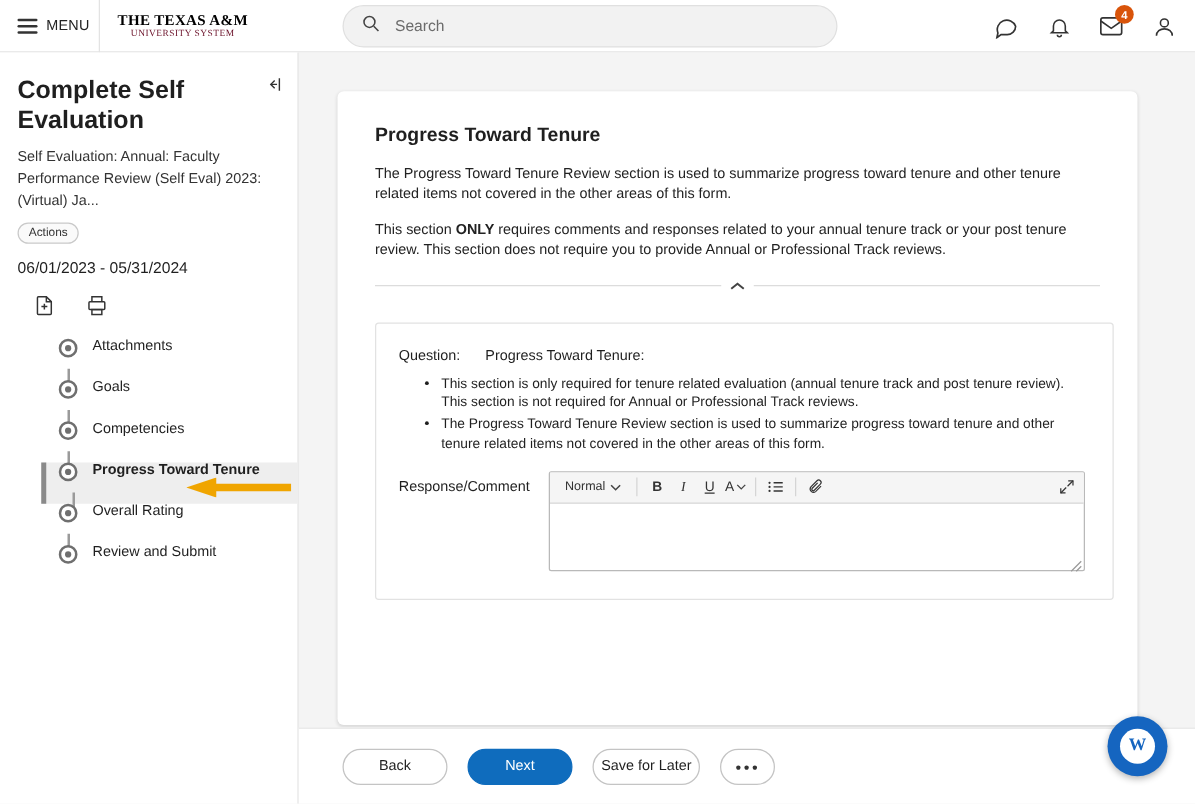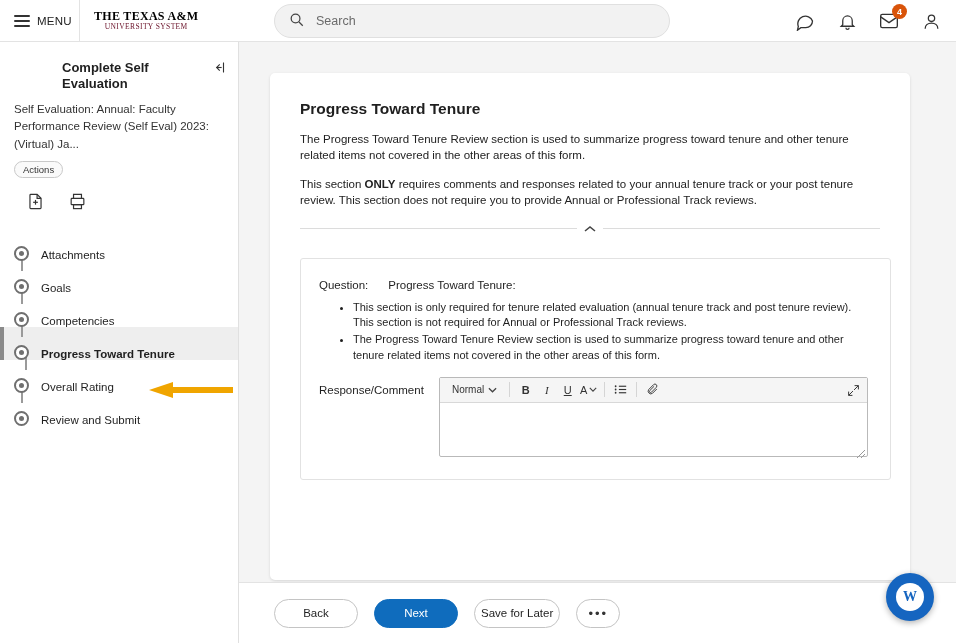--- a/index.html
+++ b/index.html
@@ -49,39 +49,39 @@
     background: #d9540a; color: #fff; font-size: 9px; border-radius: 8px;
     display: flex; align-items: center; justify-content: center; padding: 0 3px; font-weight: bold;
   }
 
   
   .left {
     position: absolute; top: 42px; left: 0; width: 239px; height: 601px;
     background: #ffffff; border-right: 1px solid #e0e0e0;
   }
   .left-title {
-    font-size: 13px; font-weight: bold; color: #1f1f1f;
-    padding: 18px 30px 0 14px; line-height: 1.2; margin-left: 48px;
+    font-size: 20px; font-weight: bold; color: #1f1f1f;
+    padding: 18px 30px 0 14px; line-height: 1.2;
   }
   .collapse-btn { position: absolute; right: 12px; top: 18px; cursor: pointer; color: #333; font-size: 13px; }
   .left-sub { font-size: 11.5px; color: #333; padding: 10px 14px 0 14px; line-height: 1.5; }
   .actions-pill {
     display: inline-block; margin: 8px 0 0 14px; padding: 2px 8px;
     border: 1px solid #c9c9c9; border-radius: 10px; font-size: 9.5px; color: #333; background: #fafafa;
     cursor: pointer;
   }
   .date-range { font-size: 12.5px; color: #1f1f1f; padding: 12px 14px 0 14px; }
 
   .icon-row { display: flex; gap: 22px; padding: 14px 0 0 26px; }
   .small-icon { width: 20px; height: 20px; cursor: pointer; color: #333; }
 
   .steps { margin-top: 16px; position: relative; }
   .step {
-    position: relative; display: flex; align-items: flex-end; gap: 12px;
-    height: 33px; padding-left: 14px; cursor: pointer;
+    position: relative; display: flex; align-items: flex-start; gap: 12px;
+    height: 33px; padding-left: 14px; cursor: pointer; margin-left: 33px;
   }
   .step .bullet {
     width: 15px; height: 15px; border-radius: 50%; border: 2px solid #6f6f6f;
     background: #fff; display: flex; align-items: center; justify-content: center; flex: 0 0 auto; z-index: 2;
   }
   .step .bullet::after { content: ""; width: 5px; height: 5px; border-radius: 50%; background: #6f6f6f; }
   .step .slabel { font-size: 11.5px; color: #1f1f1f; }
   .step .connector {
     position: absolute; left: 21px; top: 24px; width: 2px; height: 19px; background: #9a9a9a; z-index: 1;
   }
@@ -236,20 +236,21 @@
     <div class="left-title">Complete Self Evaluation</div>
     <div class="collapse-btn">
       <svg width="15" height="15" viewBox="0 0 24 24" fill="none" stroke="#333" stroke-width="1.8">
         <line x1="20" y1="4" x2="20" y2="20"></line>
           <polyline points="14,7 9,12 14,17"></polyline>
           <line x1="9" y1="12" x2="17" y2="12"></line>
       </svg>
     </div>
     <div class="left-sub">Self Evaluation: Annual: Faculty Performance Review (Self Eval) 2023: (Virtual) Ja...</div>
     <div class="actions-pill">Actions</div>
+    <div class="date-range">06/01/2023 - 05/31/2024</div>
 
     <div class="icon-row">
       <span class="small-icon">
         <svg width="19" height="19" viewBox="0 0 24 24" fill="none" stroke="#333" stroke-width="1.5">
           <path d="M14 3H6a1 1 0 0 0-1 1v16a1 1 0 0 0 1 1h12a1 1 0 0 0 1-1V8z"></path>
           <path d="M14 3v5h5"></path>
             <line x1="9" y1="13" x2="15" y2="13"></line>
             <line x1="12" y1="10" x2="12" y2="16"></line>
         </svg>
       </span>

